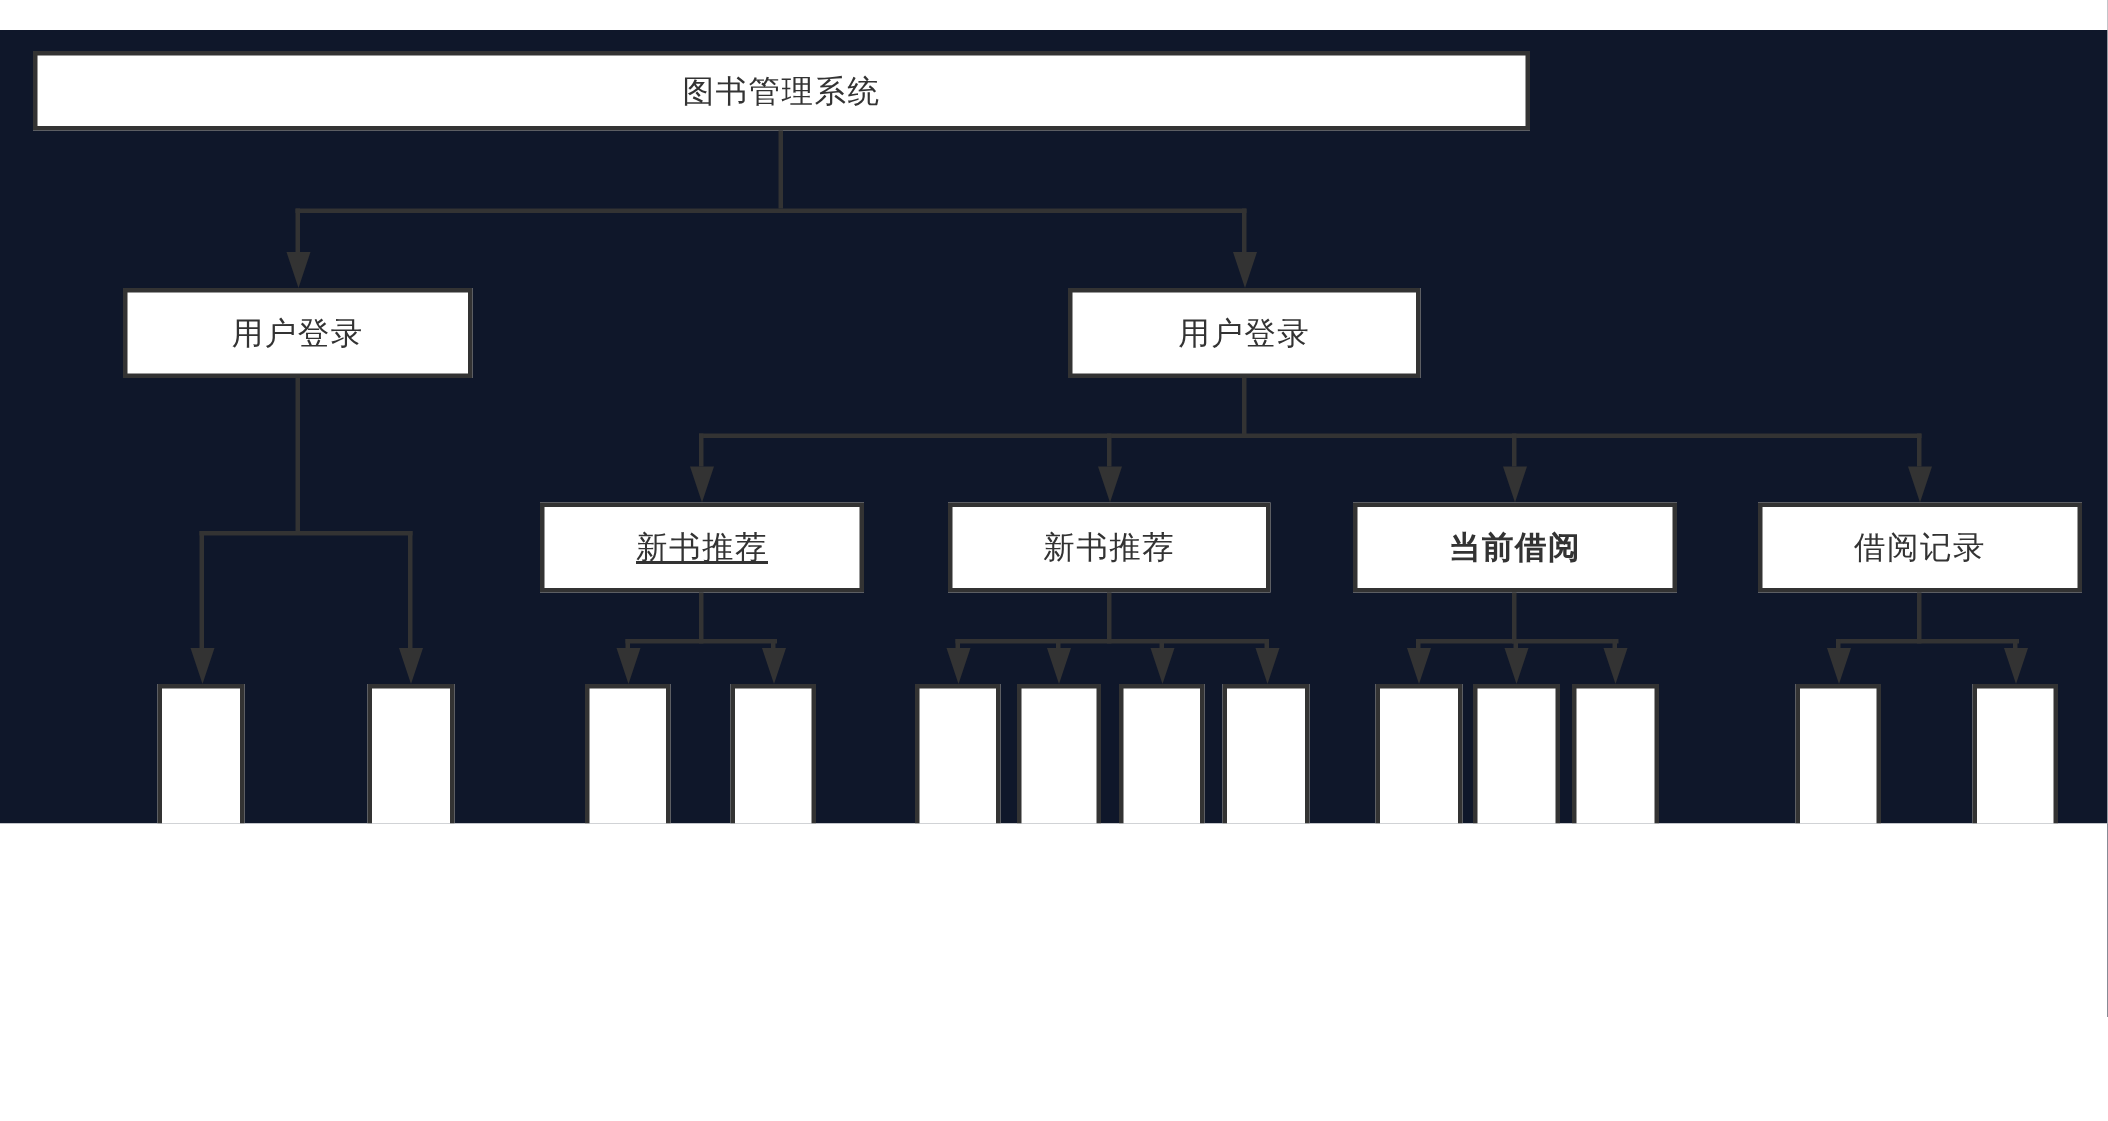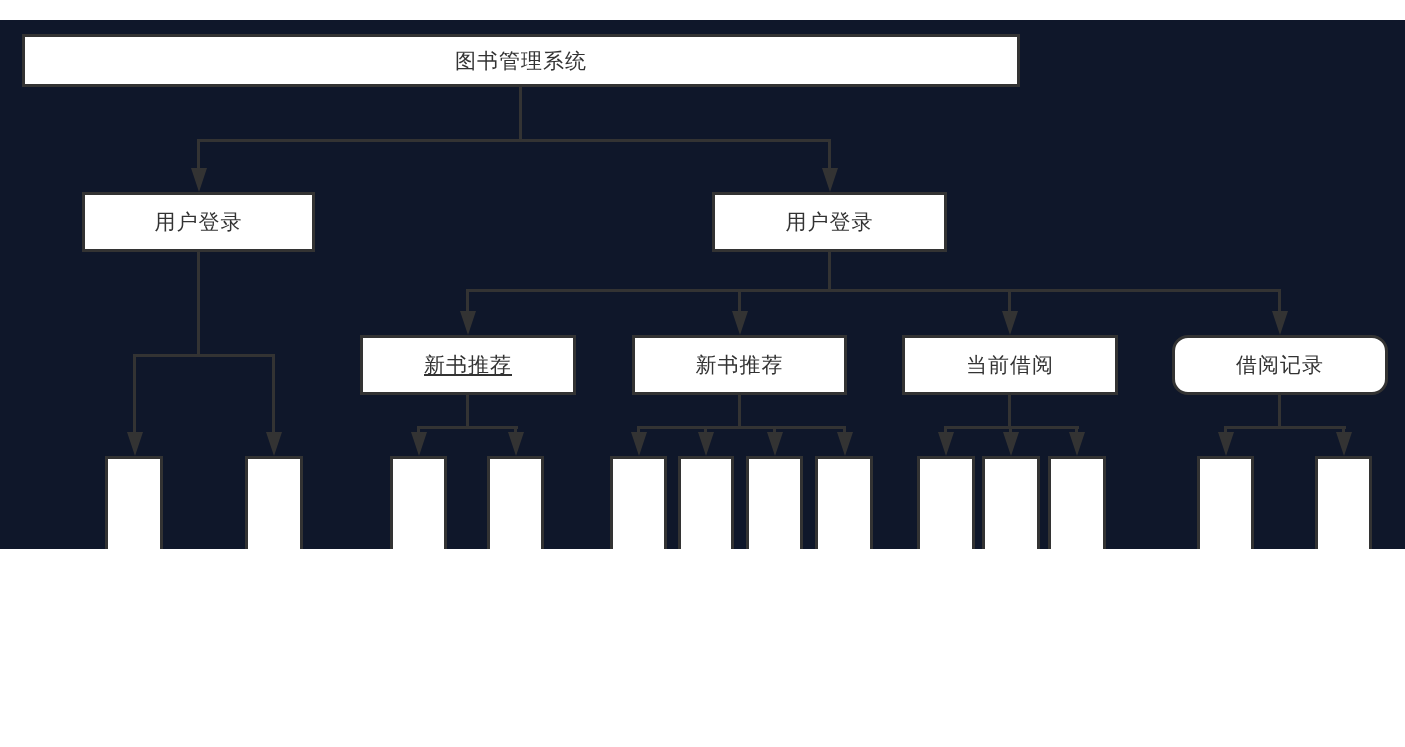--- a/index.html
+++ b/index.html
@@ -56,22 +56,22 @@
 
   <div class="vline" style="left:828px;top:232px;height:40px;"></div>
   <div class="hline" style="left:466px;top:269px;width:815px;"></div>
   <div class="drop" style="left:466px;top:269px;height:22px;"></div>
   <div class="drop" style="left:738px;top:269px;height:22px;"></div>
   <div class="drop" style="left:1008px;top:269px;height:22px;"></div>
   <div class="drop" style="left:1278px;top:269px;height:22px;"></div>
 
   <div class="box h-box" style="left:360px;top:315px;width:216px;height:60px;text-decoration:underline;">新书推荐</div>
   <div class="box h-box" style="left:632px;top:315px;width:215px;height:60px;">新书推荐</div>
-  <div class="box h-box" style="left:902px;top:315px;width:216px;height:60px;">当前借阅</div>
-  <div class="box h-box" style="left:1172px;top:315px;width:216px;height:60px;border-radius:16px;">借阅记录</div>
+  <div class="box h-box" style="left:902px;top:315px;width:216px;height:60px;font-weight:bold;">当前借阅</div>
+  <div class="box h-box" style="left:1172px;top:315px;width:216px;height:60px;">借阅记录</div>
 
   <div class="vline" style="left:466px;top:375px;height:34px;"></div>
   <div class="hline" style="left:417px;top:406px;width:101px;"></div>
   <div class="drop" style="left:417px;top:406px;height:6px;"></div>
   <div class="drop" style="left:514px;top:406px;height:6px;"></div>
 
   <div class="vline" style="left:738px;top:375px;height:34px;"></div>
   <div class="hline" style="left:637px;top:406px;width:209px;"></div>
   <div class="drop" style="left:637px;top:406px;height:6px;"></div>
   <div class="drop" style="left:704px;top:406px;height:6px;"></div>

